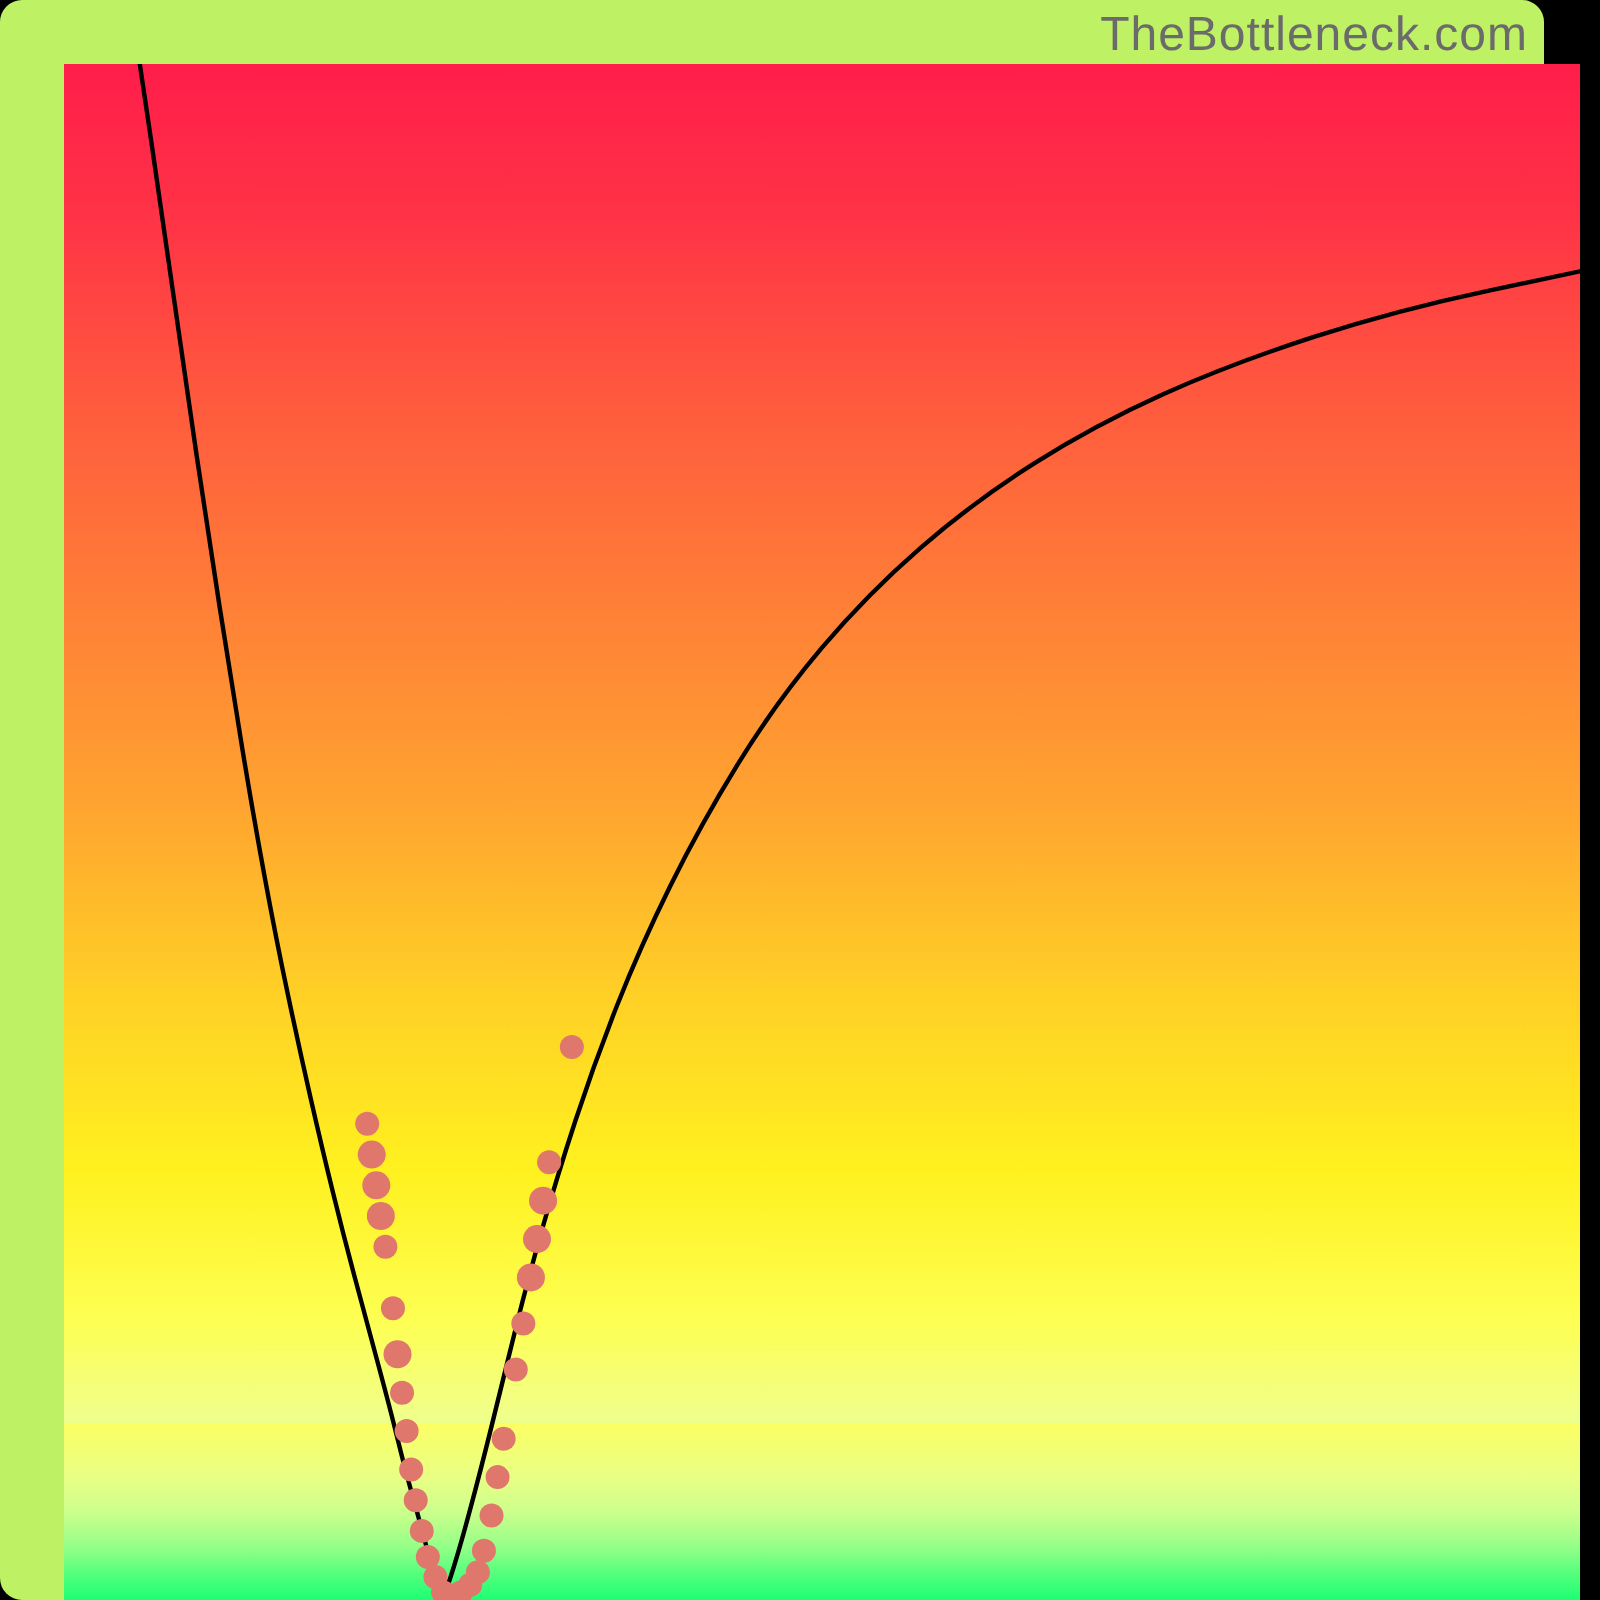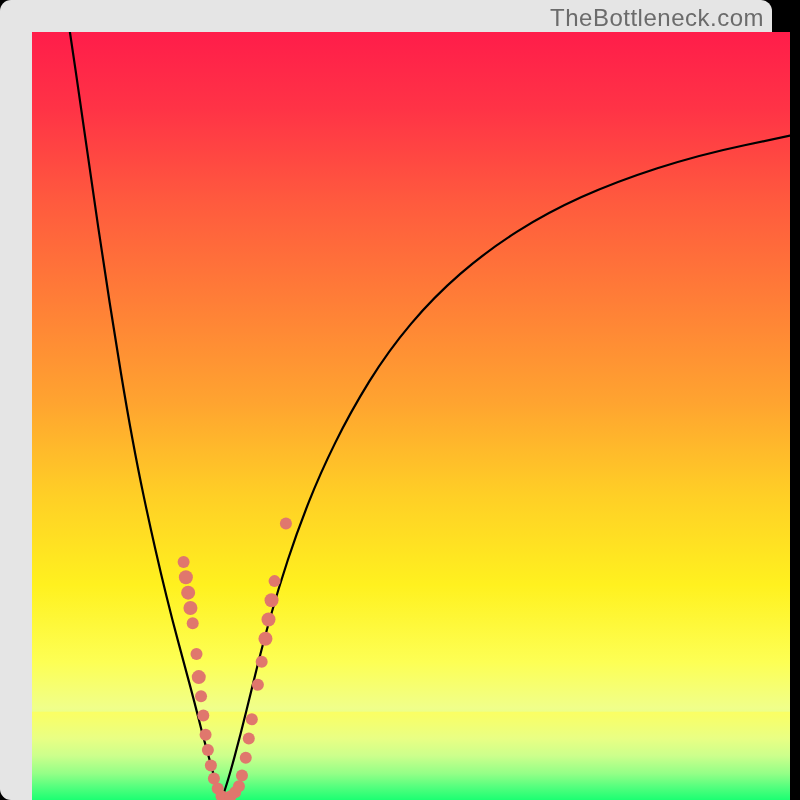--- a/index.html
+++ b/index.html
@@ -8,21 +8,21 @@
     width: 800px;
     height: 800px;
     background: #000;
     overflow: hidden;
     font-family: Arial, Helvetica, sans-serif;
   }
   .outer {
     position: relative;
     width: 772px;
     height: 800px;
-    background: #e5e5e5;
+    background: #bef264;
     border-radius: 11px;
   }
   .watermark {
     position: absolute;
     top: 4px;
     right: 8px;
     color: #6b6b6b;
     font-size: 24px;
     letter-spacing: 0.5px;
     z-index: 10;

